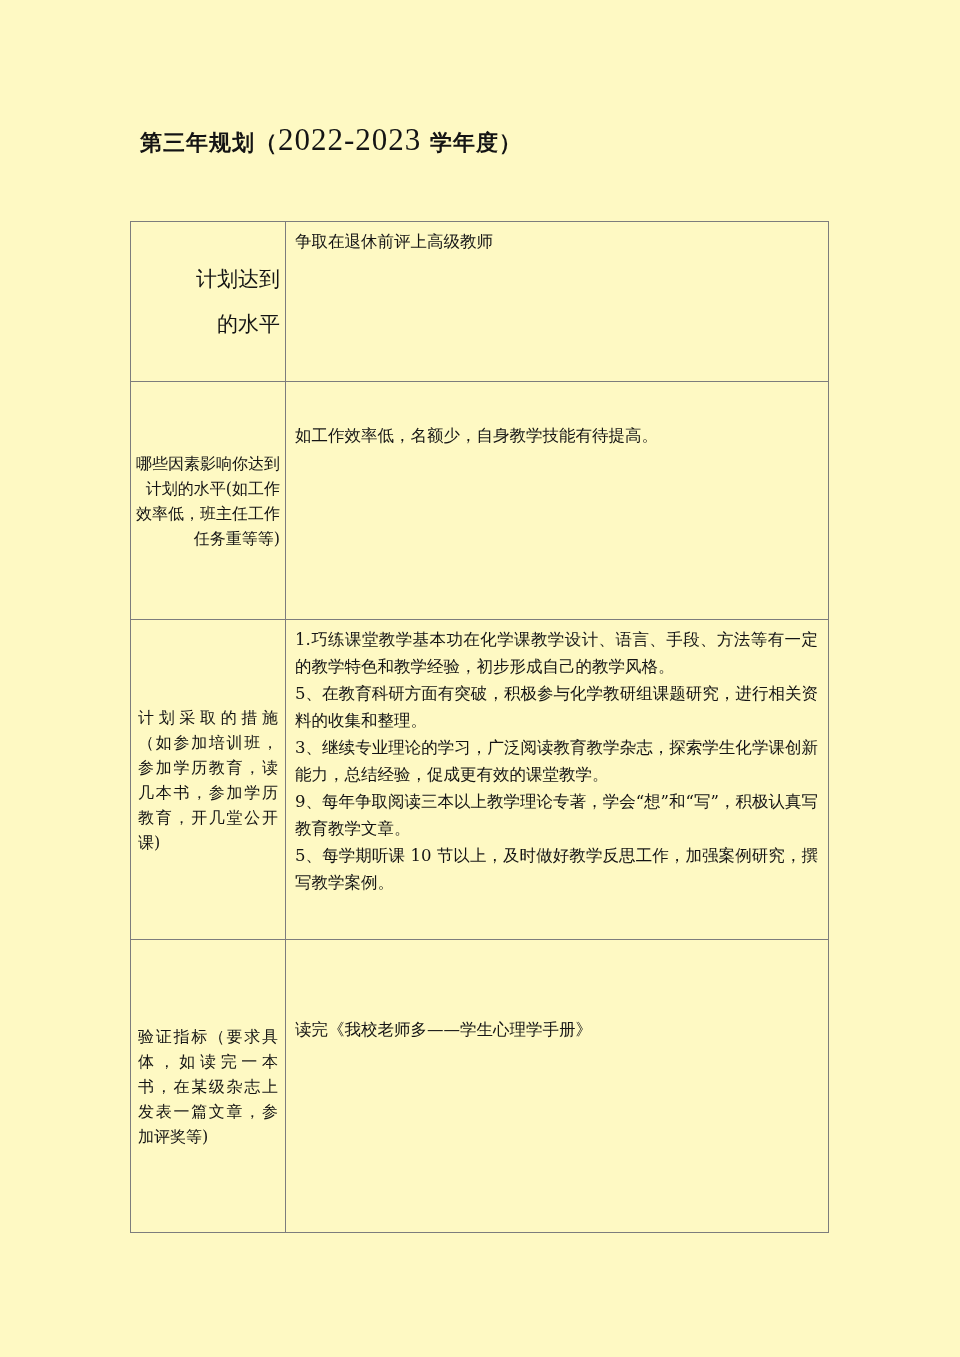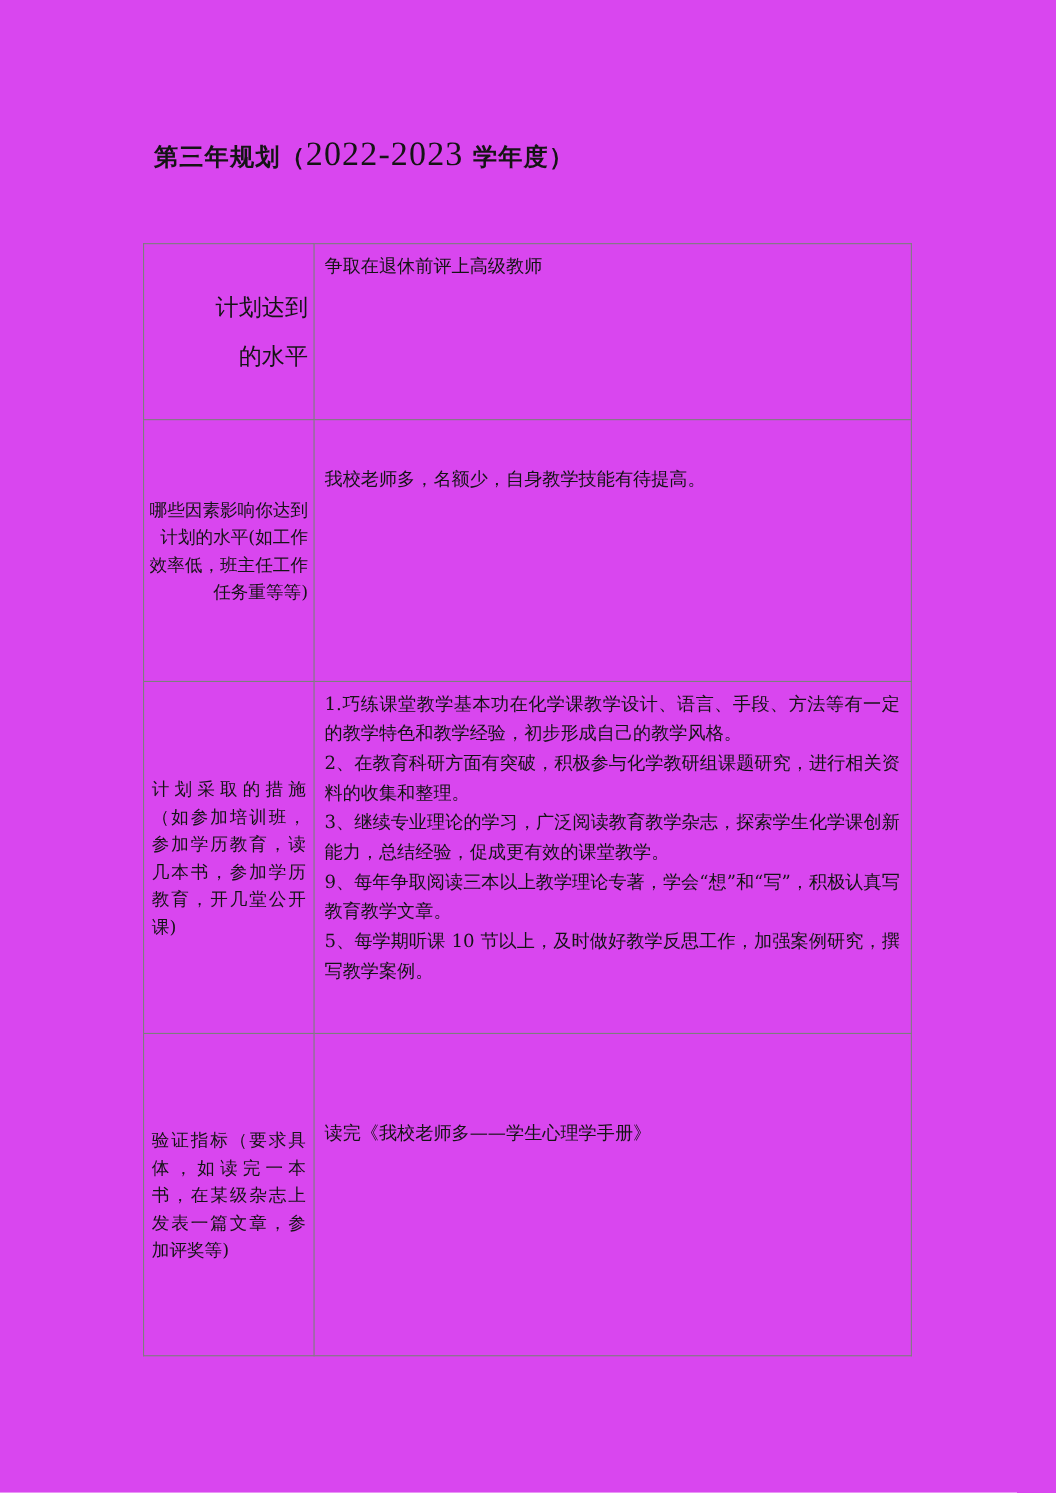--- a/index.html
+++ b/index.html
@@ -4,21 +4,21 @@
 <style>
   html, body {
     margin: 0;
     padding: 0;
     background: #ffffff;
   }
   .page {
     position: relative;
     width: 960px;
     height: 1357px;
-    background: #d946ef;
+    background: #fef9c3;
     font-family: "DejaVu Serif", "Liberation Serif", serif;
     color: #141414;
     overflow: hidden;
   }
   .doc-title {
     position: absolute;
     left: 140px;
     top: 122px;
     white-space: nowrap;
   }
@@ -97,28 +97,28 @@
       <tr class="r1">
         <td class="label label-big">计划达到
 的水平</td>
         <td class="content">
           <p>争取在退休前评上高级教师</p>
         </td>
       </tr>
       <tr class="r2">
         <td class="label">哪些因素影响你达到计划的水平(如工作效率低，班主任工作任务重等等)</td>
         <td class="content pad-md">
-          <p>我校老师多，名额少，自身教学技能有待提高。</p>
+          <p>如工作效率低，名额少，自身教学技能有待提高。</p>
         </td>
       </tr>
       <tr class="r3">
         <td class="label label-just">计划采取的措施（如参加培训班，参加学历教育，读几本书，参加学历教育，开几堂公开课)</td>
         <td class="content">
           <p>1.巧练课堂教学基本功在化学课教学设计、语言、手段、方法等有一定的教学特色和教学经验，初步形成自己的教学风格。</p>
-          <p>2、在教育科研方面有突破，积极参与化学教研组课题研究，进行相关资料的收集和整理。</p>
+          <p>5、在教育科研方面有突破，积极参与化学教研组课题研究，进行相关资料的收集和整理。</p>
           <p>3、继续专业理论的学习，广泛阅读教育教学杂志，探索学生化学课创新能力，总结经验，促成更有效的课堂教学。</p>
           <p>9、每年争取阅读三本以上教学理论专著，学会“想”和“写”，积极认真写教育教学文章。</p>
           <p>5、每学期听课 10 节以上，及时做好教学反思工作，加强案例研究，撰写教学案例。</p>
         </td>
       </tr>
       <tr class="r4">
         <td class="label label-just">验证指标（要求具体，如读完一本书，在某级杂志上发表一篇文章，参加评奖等)</td>
         <td class="content pad-lg">
           <p>读完《我校老师多——学生心理学手册》</p>
         </td>

